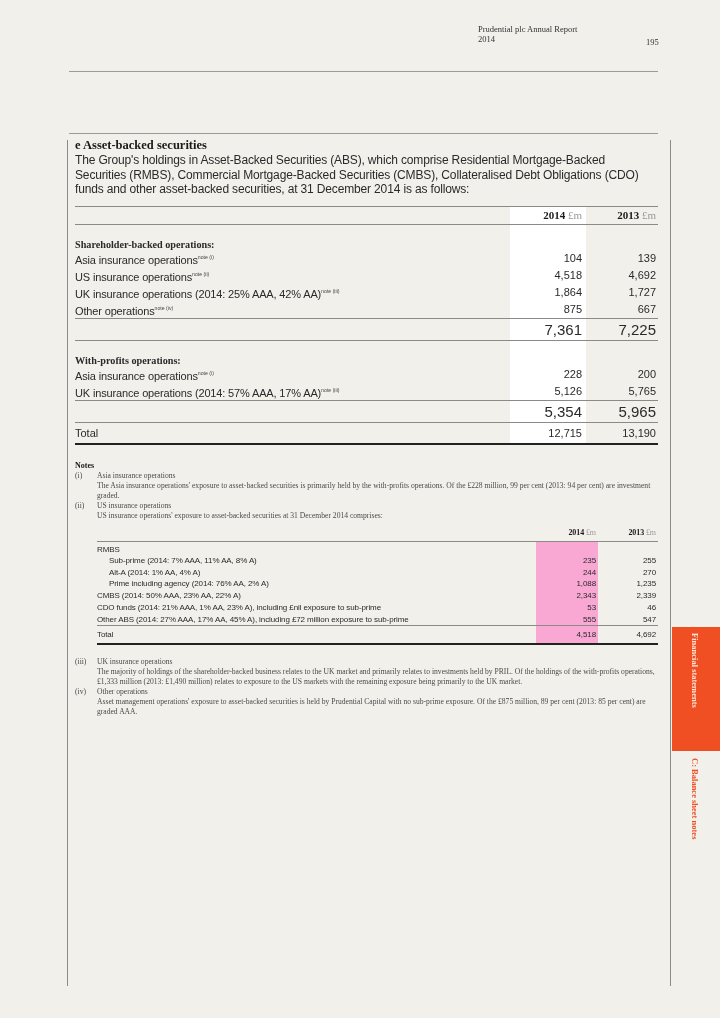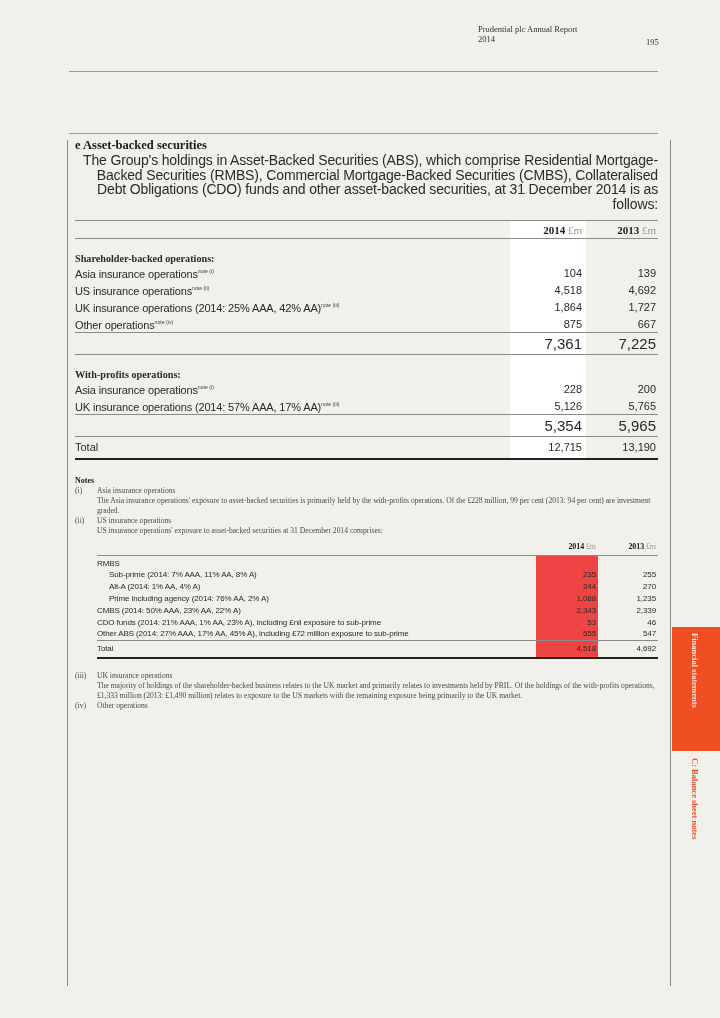--- a/index.html
+++ b/index.html
@@ -14,21 +14,21 @@
   .rule.top { top: 71px; }
   .rule.sec { top: 133px; }
 
   .vline { position: absolute; width: 1px; background: #8a8a86; top: 140px; height: 846px; }
   .vline.left { left: 67px; }
   .vline.right { left: 670px; }
 
   .content { position: absolute; left: 75px; top: 138px; width: 583px; }
 
   .sec-title { font-family: "Liberation Serif", serif; font-weight: bold; font-size: 12.5px; color: #1a1a1a; line-height: 15px; }
-  .intro { font-size: 14px; line-height: 14.5px; color: #2a2a2a; margin-top: 0px; letter-spacing: -0.15px; text-align: right; }
+  .intro { font-size: 12px; line-height: 14.5px; color: #2a2a2a; margin-top: 0px; letter-spacing: -0.15px; }
 
   table { border-collapse: collapse; width: 100%; }
   td, th { padding: 0; }
 
   .t1 { margin-top: 9px; width: 583px; }
   .t1 .colhdr td { height: 18px; border-top: 1px solid #8a8a86; border-bottom: 1px solid #8a8a86; font-family: "Liberation Serif", serif; font-size: 8.5px; vertical-align: middle; }
   .yr { font-weight: bold; color: #1a1a1a; }
   .unit { color: #999; font-weight: normal; }
   .t1 td.num { text-align: right; width: 76px; padding-right: 4px; font-size: 11px; }
   .t1 td.num2 { text-align: right; width: 72px; padding-right: 2px; font-size: 11px; }
@@ -44,21 +44,21 @@
   .notes .nh { font-weight: bold; color: #1a1a1a; font-size: 8px; }
   .note-item { display: flex; }
   .note-num { width: 22px; flex: none; }
   .note-body { flex: 1; }
 
   .t2 { margin-left: 22px; width: 561px; margin-top: 4px; }
   .t2 .colhdr td { height: 16px; border-bottom: 1px solid #8a8a86; font-family: "Liberation Serif", serif; font-size: 8px; vertical-align: middle; }
   .t2 td { font-family: "Liberation Sans", sans-serif; font-size: 8px; height: 11.8px; color: #2a2a2a; letter-spacing: -0.1px; }
   .t2 td.num { text-align: right; width: 62px; padding-right: 2px; }
   .t2 td.num2 { text-align: right; width: 60px; padding-right: 2px; }
-  .t2 td.c14 { background: #ef4444; }
+  .t2 td.c14 { background: #f9a8d4; }
   .t2 .first td { padding-top: 3px; height: 14px; }
   .t2 .ind td.lbl { padding-left: 12px; }
   .t2 .tot td { height: 18px; border-top: 1px solid #8a8a86; border-bottom: 2px solid #222; }
 
   .notes2 { margin-top: 12px; }
 
   .sidetab { position: absolute; left: 672px; top: 627px; width: 48px; height: 124px; background: #f04e23; }
   .sidetab .txt { position: absolute; left: 18px; top: 6px; writing-mode: vertical-rl; font-family: "Liberation Serif", serif; font-weight: bold; font-size: 8.5px; color: #fde5d8; }
   .sidelabel { position: absolute; left: 690px; top: 758px; writing-mode: vertical-rl; font-family: "Liberation Serif", serif; font-weight: bold; font-size: 8.5px; color: #f04e23; }
 </style>
@@ -216,20 +216,21 @@
         <div class="note-num">(iii)</div>
         <div class="note-body">
             <div>UK insurance operations</div>
             <div>The majority of holdings of the shareholder-backed business relates to the UK market and primarily relates to investments held by PRIL. Of the holdings of the with-profits operations, £1,333 million (2013: £1,490 million) relates to exposure to the US markets with the remaining exposure being primarily to the UK market.</div>
           </div>
       </div>
       <div class="note-item">
         <div class="note-num">(iv)</div>
         <div class="note-body">
             <div>Other operations</div>
+            <div>Asset management operations' exposure to asset-backed securities is held by Prudential Capital with no sub-prime exposure. Of the £875 million, 89 per cent (2013: 85 per cent) are graded AAA.</div>
           </div>
       </div>
     </div>
   </div>
 </div>
 
 <div class="sidetab">
   <span class="txt">Financial statements</span>
 </div>
 <div class="sidelabel">C: Balance sheet notes</div>

